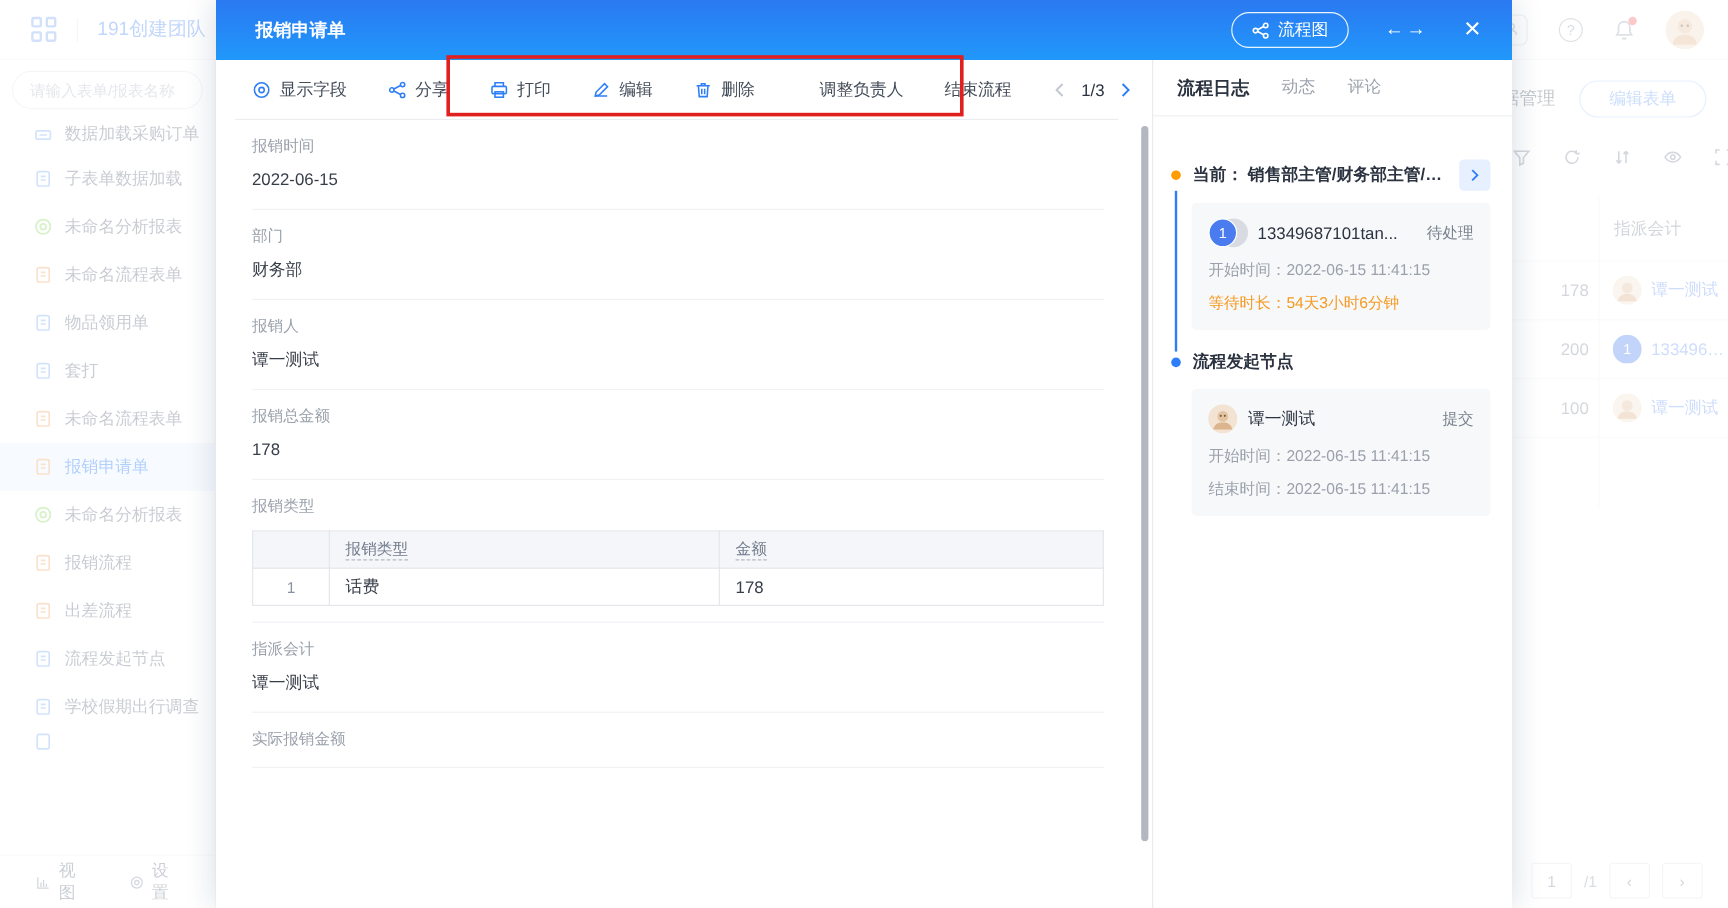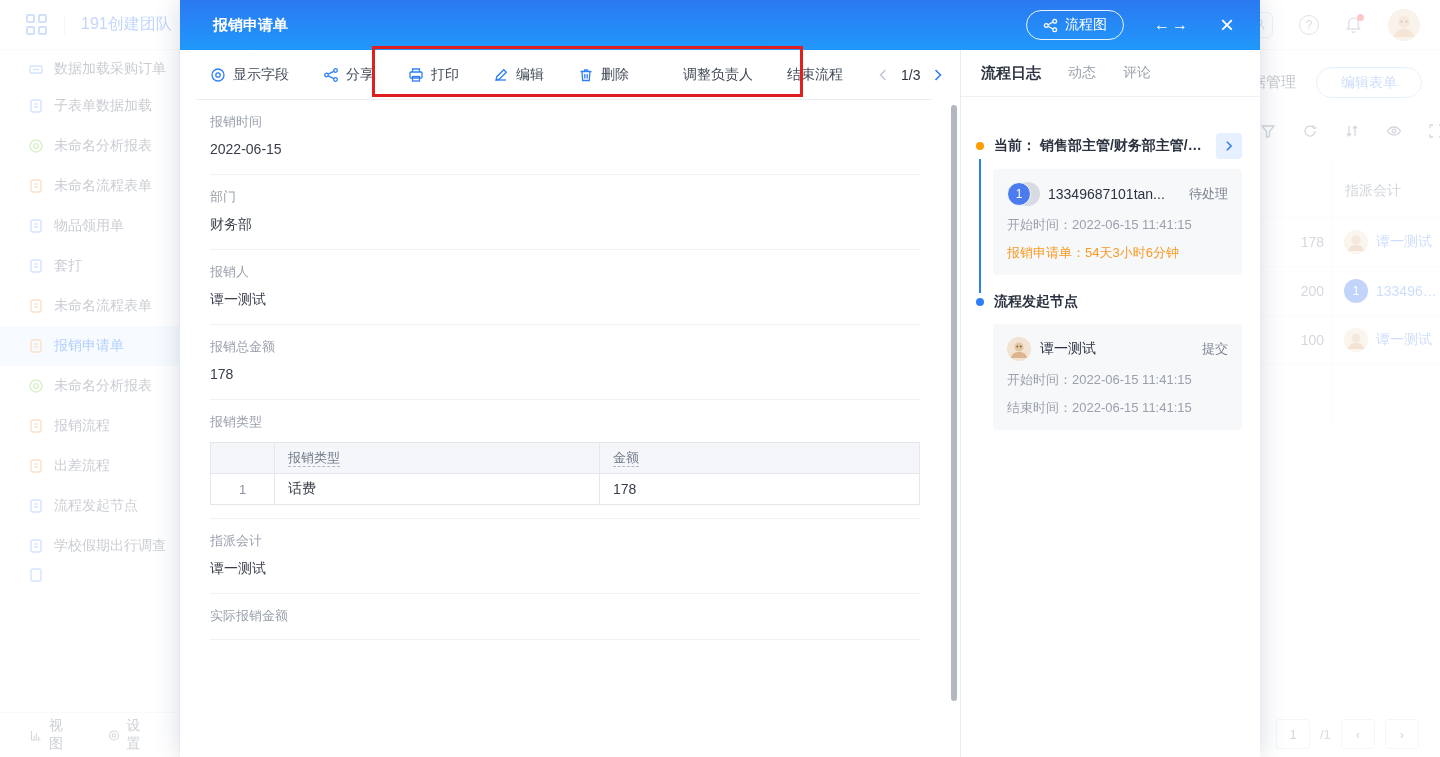--- a/index.html
+++ b/index.html
@@ -169,20 +169,23 @@
             <circle cx="16" cy="13" r="6" fill="#e7c6a7"></circle>
             <path d="M6 28c1-6 5-8 10-8s9 2 10 8z" fill="#e2b894"></path>
             <circle cx="13.5" cy="12.5" r="1" fill="#7c5b3a"></circle>
             <circle cx="18.5" cy="12.5" r="1" fill="#7c5b3a"></circle>
           </svg>
       </div>
     </div>
   </div>
 
   <div class="sidebar">
+    <div class="search-pill">
+      <input placeholder="请输入表单/报表名称" style="">
+    </div>
     <div class="side-list">
       <div class="side-item" style="height:34px">
         <svg class="ic-blue" width="16" height="16" viewBox="0 0 16 16" fill="none" stroke="currentColor" stroke-width="1.4">
             <rect x="2" y="5" width="12" height="7" rx="1.5"></rect>
             <line x1="5" y1="8.5" x2="11" y2="8.5"></line>
           </svg>
         <span>数据加载采购订单</span>
       </div>
       <div class="side-item">
         <svg class="ic-blue" width="16" height="16" viewBox="0 0 16 16" fill="none" stroke="currentColor" stroke-width="1.4">
@@ -521,21 +524,21 @@
             <div class="tl-card">
               <div class="card-head">
                 <span class="avatar-stack">
                   <span class="back"></span>
                   <span class="front">1</span>
                 </span>
                 <span class="card-name">13349687101tan...</span>
                 <span class="card-status">待处理</span>
               </div>
               <div class="card-line">开始时间：2022-06-15 11:41:15</div>
-              <div class="card-line wait">报销申请单：54天3小时6分钟</div>
+              <div class="card-line wait">等待时长：54天3小时6分钟</div>
             </div>
           </div>
           <div class="tl-row">
             <span class="bullet blue"></span>
             <span class="tl-title">流程发起节点</span>
           </div>
           <div class="tl-card tl-card2">
             <div class="card-head">
               <span class="face-avatar">
                   <svg width="24" height="24" viewBox="0 0 24 24">

